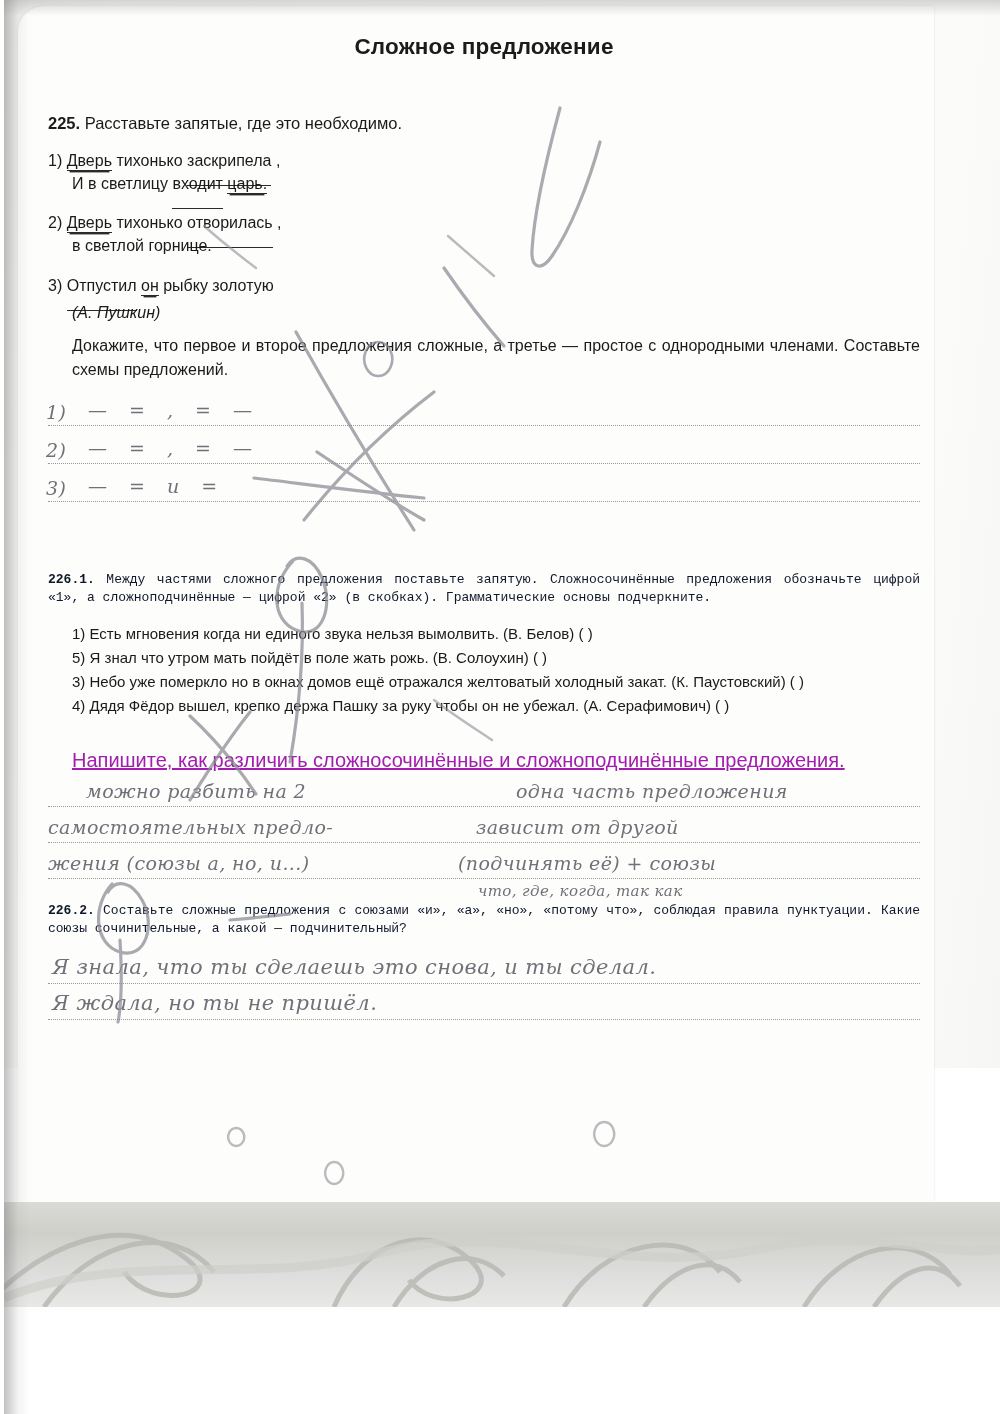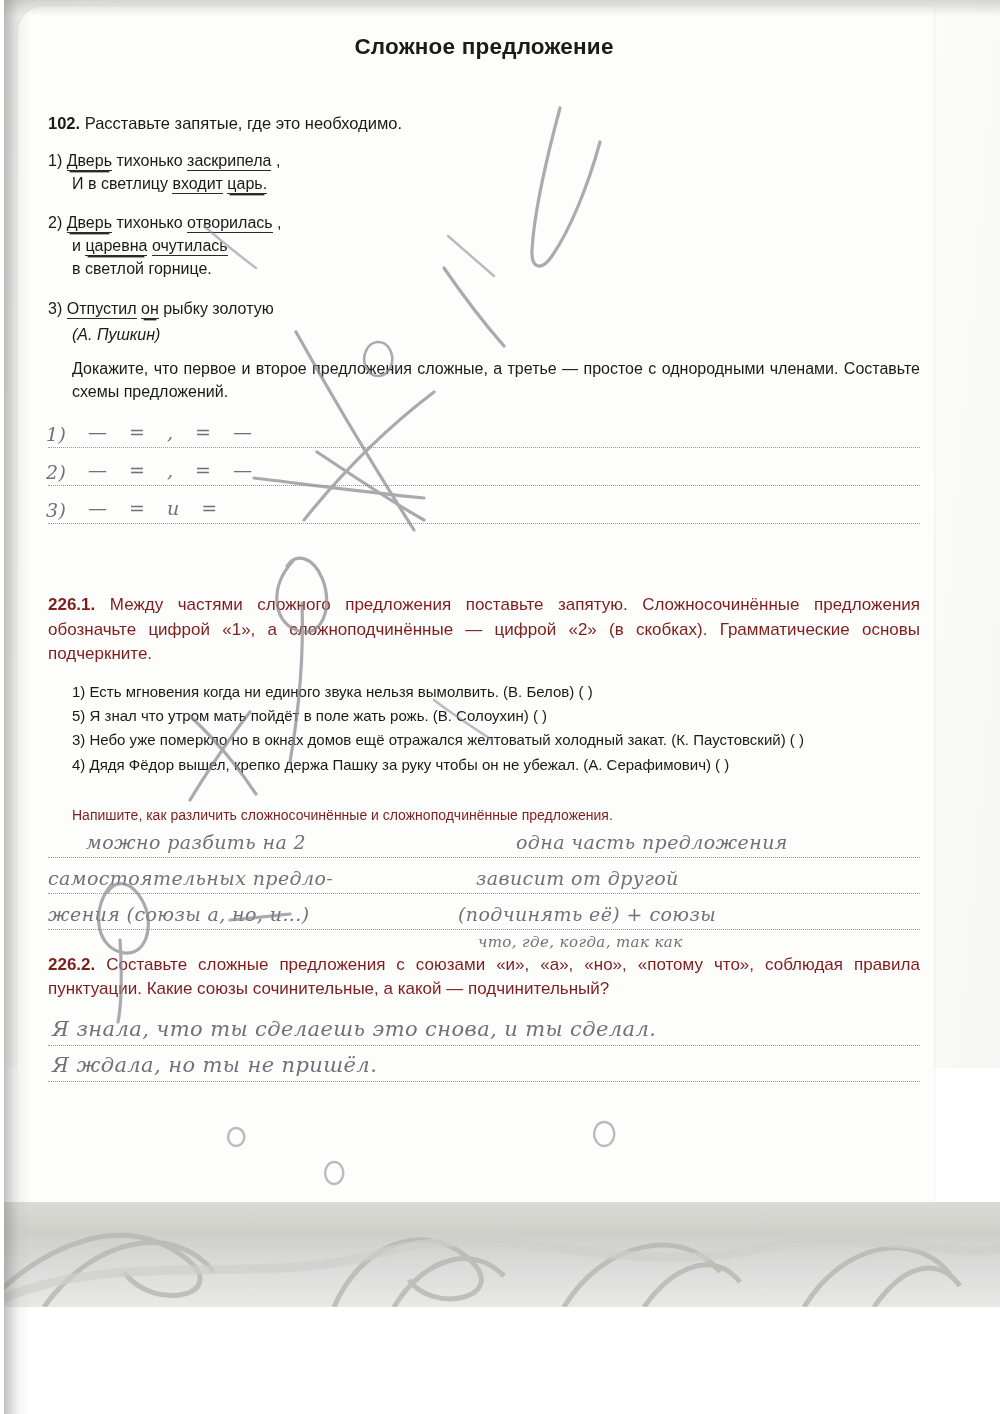--- a/index.html
+++ b/index.html
@@ -48,47 +48,47 @@
   }
   .ex-head {
     margin-top: 54px;
     font-size: 16.5px;
     color: #1a1a1a;
   }
   .ex-num { font-weight: bold; }
   .block { margin-top: 17px; font-size: 16px; color: #1a1a1a; line-height: 1.42; }
   .ln { white-space: nowrap; }
   .indent { padding-left: 24px; }
-  u.sub { text-decoration: none; border-bottom: 1.3px solid #2a2a2a; padding-bottom: 1px; }
+  u.sub { text-decoration: none; border-bottom: 1.3px solid #2a2a2a; padding-bottom: 16px; }
   u.dbl {
     text-decoration: none;
     border-bottom: 1.3px solid #2a2a2a;
     box-shadow: 0 4px 0 -2.6px #2a2a2a;
     padding-bottom: 1px;
     margin-top: 20px;
   }
   .ital { font-style: italic; }
   .para {
     margin-top: 10px;
     font-size: 16px;
     line-height: 1.45;
     text-align: justify;
     color: #1a1a1a;
   }
   
   .serif {
-    font-family: Liberation Sans, sans-serif;
-    font-size: 17px;
+    font-family: Liberation Mono, monospace;
+    font-size: 13px;
     line-height: 1.42;
     text-align: justify;
-    color: #7f1d1d;
+    color: #0f172a;
   }
   .serif .ex-num { font-weight: bold; }
   .list-226 { margin-top: 14px; font-size: 15px; line-height: 1.62; color: #1a1a1a; }
-  .write-q { margin-top: 30px; font-size: 14px; color: #7f1d1d; }
+  .write-q { margin-top: 30px; font-size: 20px; color: #a21caf; text-decoration: underline; }
   
   .rule {
     position: absolute;
     border-bottom: 1.4px dotted #9a9a9a;
     height: 0;
   }
   
   .hw {
     position: absolute;
     font-family: "DejaVu Serif", serif;
@@ -124,41 +124,38 @@
 </head>
 <body>
 
 <div class="page">
   <div class="sheet">
     <div class="content">
 
       <h1 class="title">Сложное предложение</h1>
 
       <div class="ex-head">
-        <span class="ex-num">102.</span>
+        <span class="ex-num">225.</span>
         <span>Расставьте запятые, где это необходимо.</span>
       </div>
 
       <div class="block">
         <div class="ln">
           <span>1)</span>
           <span><u class="dbl">Дверь</u> тихонько <u class="sub">заскрипела</u> <span style="letter-spacing:2px">,</span></span>
         </div>
         <div class="ln indent">
           <span>И в светлицу <u class="sub">входит</u> <u class="dbl">царь.</u></span>
         </div>
       </div>
 
       <div class="block">
         <div class="ln">
           <span>2)</span>
           <span><u class="dbl">Дверь</u> тихонько <u class="sub">отворилась</u> <span style="letter-spacing:2px">,</span></span>
-        </div>
-        <div class="ln indent">
-          <span>и <u class="dbl">царевна</u> <u class="sub">очутилась</u></span>
         </div>
         <div class="ln indent">
           <span>в светлой горнице.</span>
         </div>
       </div>
 
       <div class="block">
         <div class="ln">
           <span>3)</span>
           <span><u class="sub">Отпустил</u> <u class="dbl">он</u> рыбку золотую</span>

